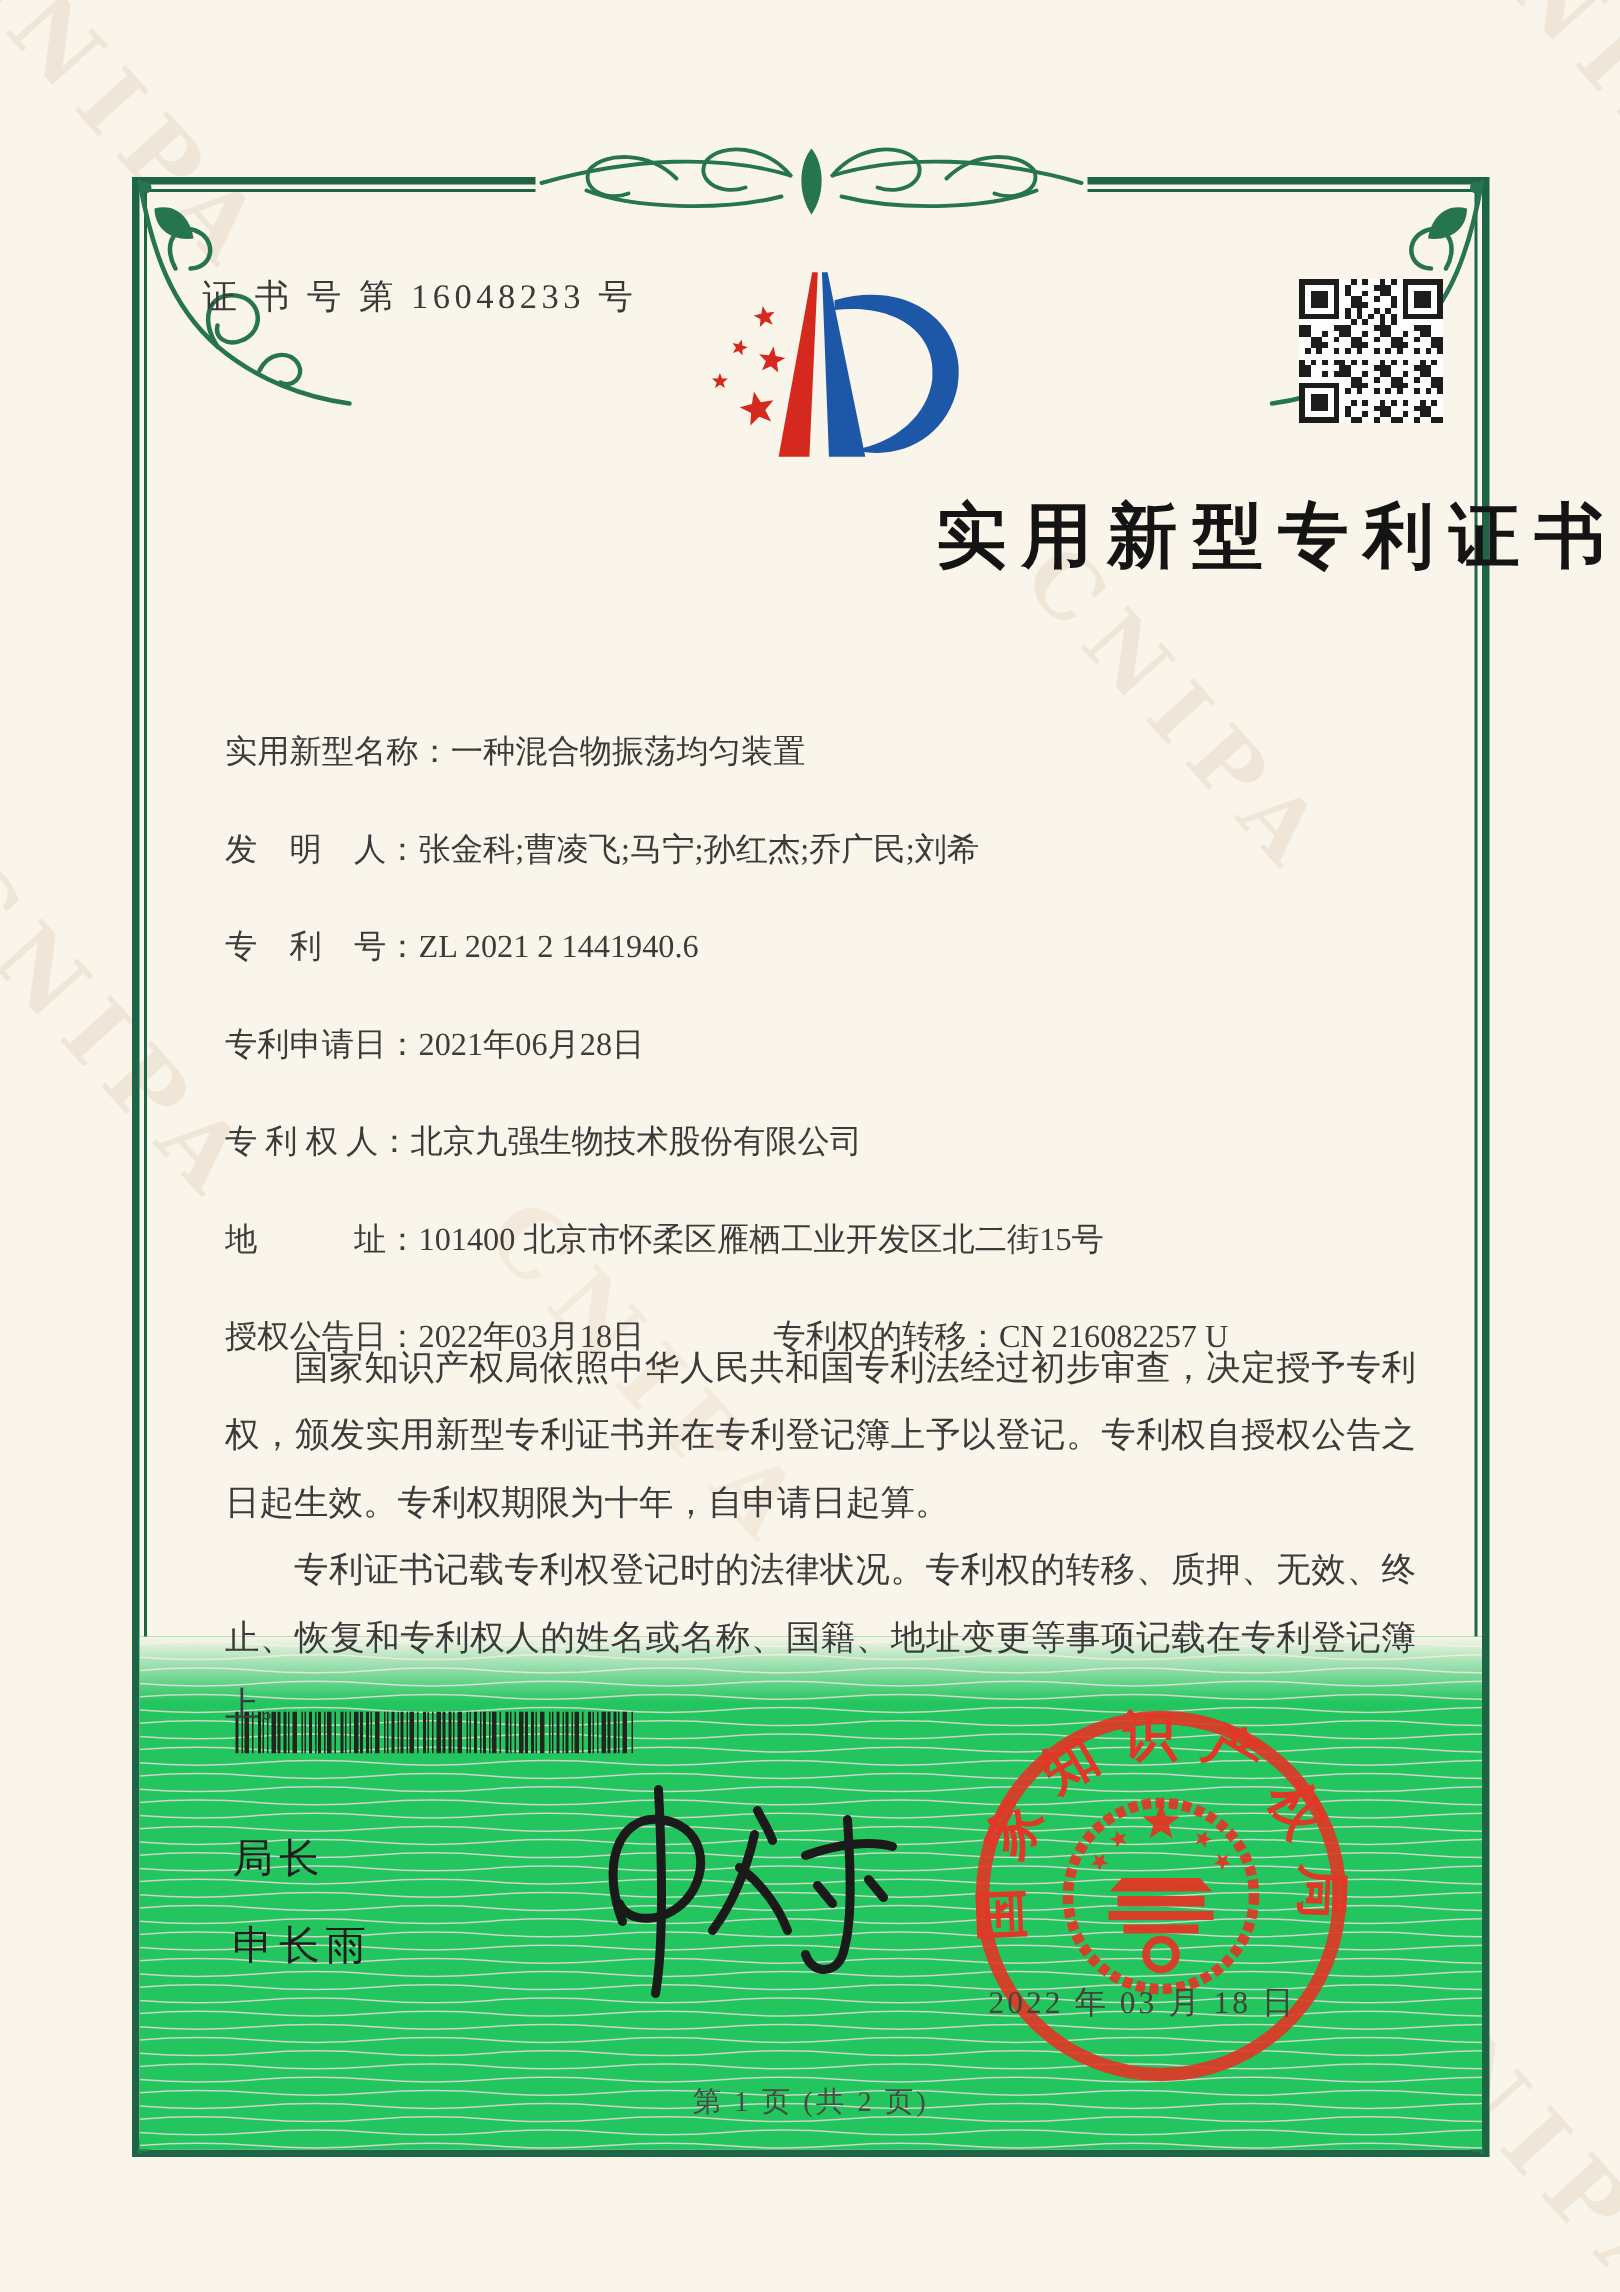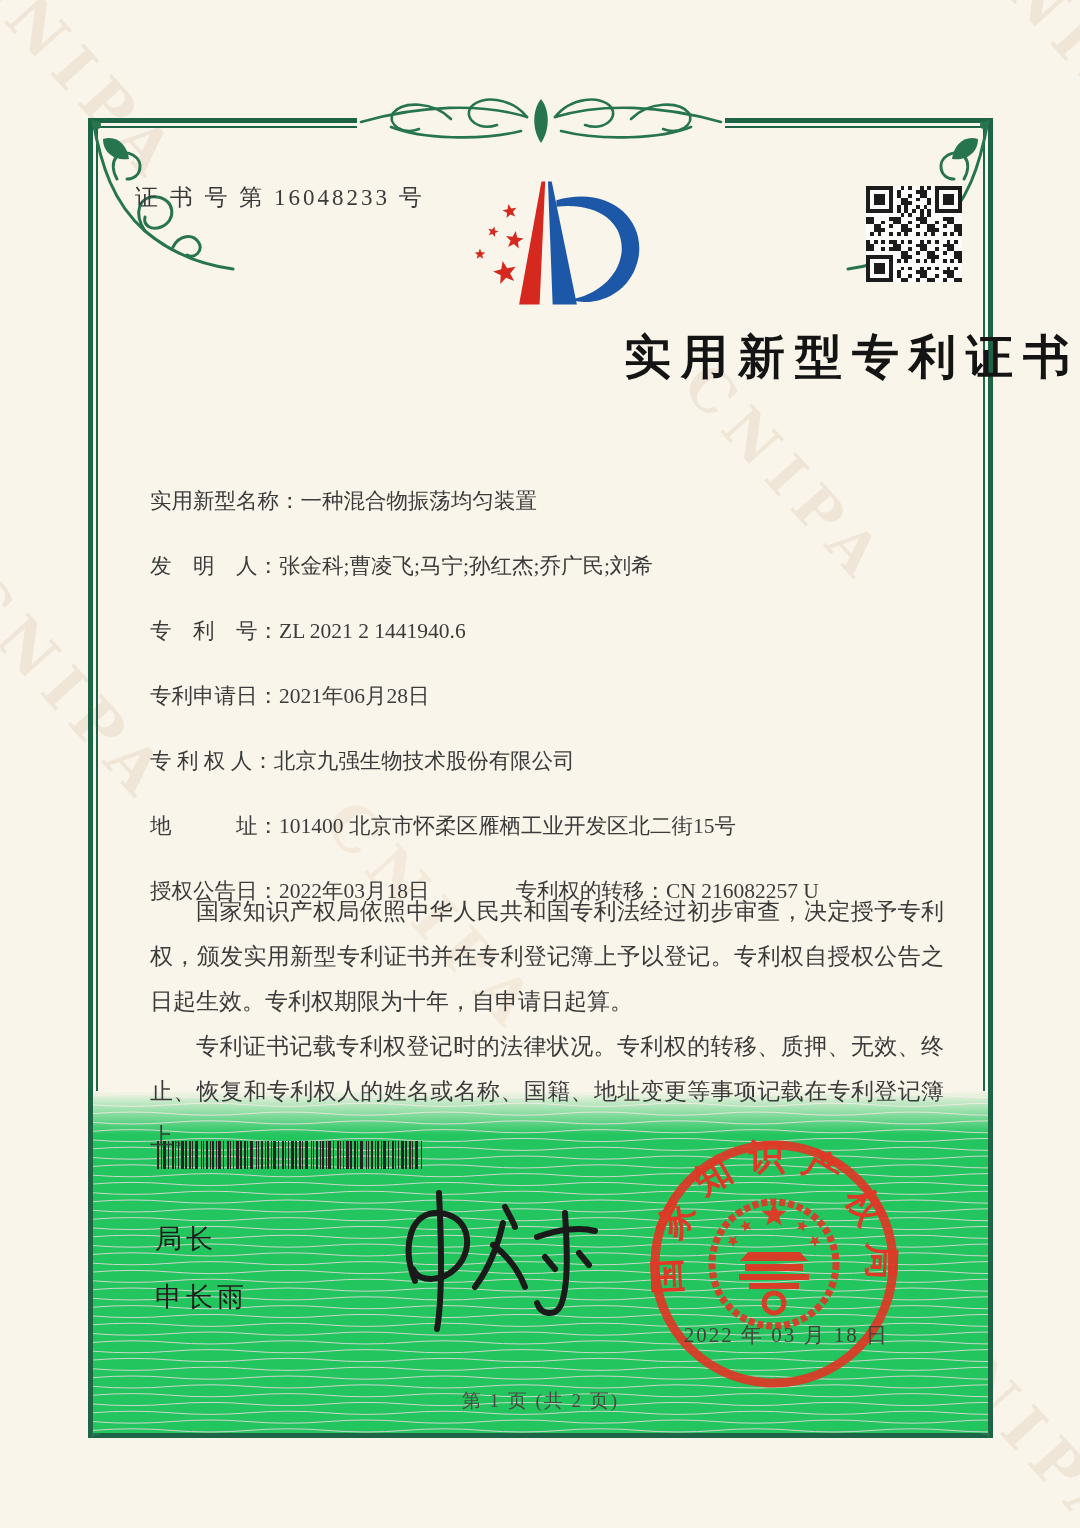--- a/index.html
+++ b/index.html
@@ -67,21 +67,21 @@
   .barcode{position:absolute;left:62px;top:50px;}
   .officer{
     position:absolute;left:62px;top:130px;
     font-family:"Liberation Sans","DejaVu Sans",sans-serif;
     font-size:27px;color:#1d1d1d;font-weight:500;letter-spacing:4px;
   }
   .officer .o-title{display:block;margin-bottom:22px;}
   .signature{position:absolute;left:288px;top:92px;}
   .seal{position:absolute;left:552px;top:44px;}
   .seal-date{
-    position:absolute;left:566px;top:230px;width:230px;text-align:right;
+    position:absolute;left:566px;top:230px;width:230px;text-align:left;
     font-size:21px;letter-spacing:2px;color:#45423a;
   }
   .page-num{
     position:absolute;left:0;right:0;top:297px;text-align:center;
     font-size:19px;letter-spacing:2px;color:#4a4a44;
   }
   .footer-note{
     position:absolute;left:0;right:0;top:1458px;text-align:center;
     font-size:20px;letter-spacing:3px;color:#3f3f3f;
   }

